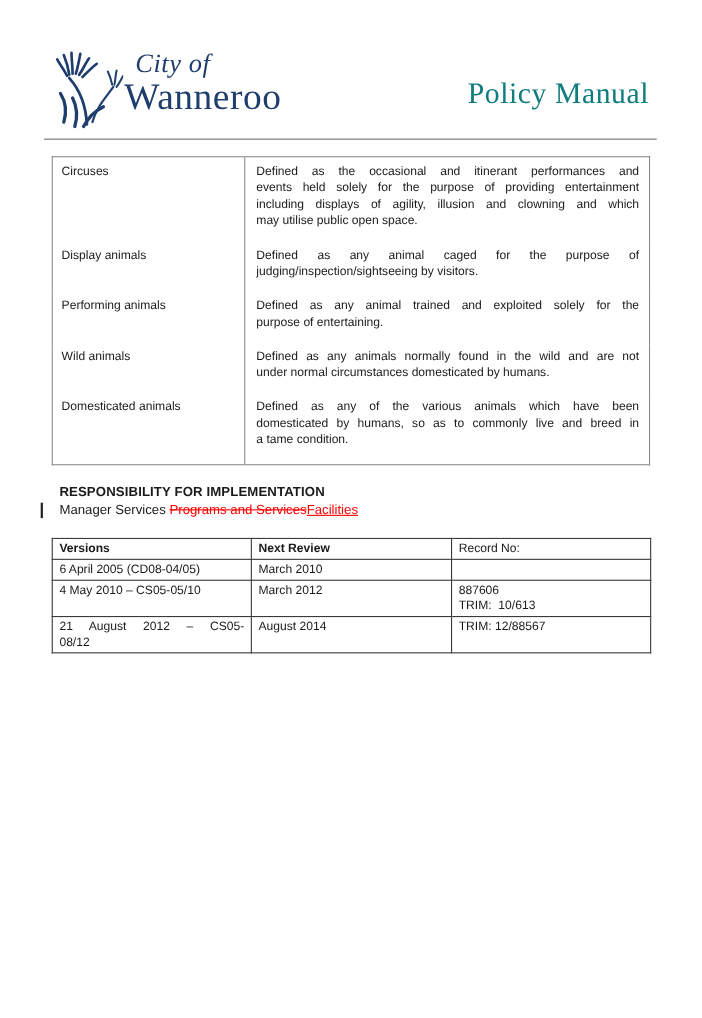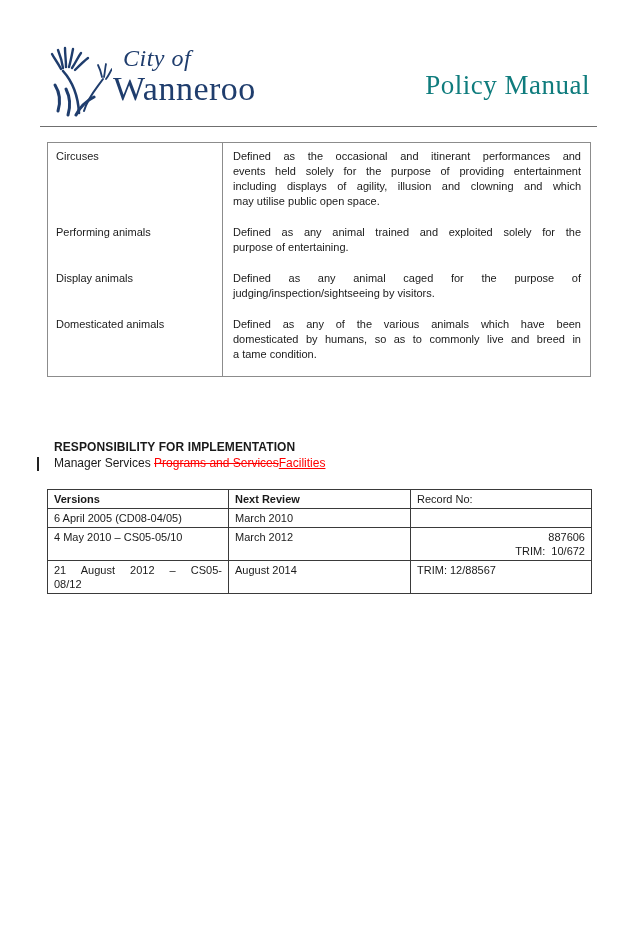--- a/index.html
+++ b/index.html
@@ -51,21 +51,21 @@
   .def-table col.c-def{width:368px;}
   .def-table td{vertical-align:top;}
   .def-table td.term{padding:4px 6px 12px 8px;}
   .def-table td.def{padding:4px 9px 12px 10px;border-left:1px solid var(--t1border);}
   .def-table tr:first-child td{padding-top:6px;}
   .def-table tr:last-child td{padding-bottom:14px;}
 
   
   .just-lines > div{text-align:justify;text-align-last:justify;}
   .just-lines > div:last-child{text-align-last:left;}
-  .plain-lines > div{white-space:pre-wrap;text-align:right;}
+  .plain-lines > div{white-space:pre-wrap;}
 
   
   .resp{position:absolute;left:54px;top:440px;font-size:12px;line-height:15px;}
   .resp-heading{font-weight:bold;letter-spacing:0.1px;}
   .resp-line{position:relative;margin-top:1px;}
   .change-bar{
     position:absolute;left:-17px;top:1px;width:1.5px;height:14px;background:#222;
   }
   .del-text{color:var(--red);text-decoration:line-through;}
   .ins-text{color:var(--red);text-decoration:underline;}
@@ -140,31 +140,38 @@
       <tr>
         <td class="term">Circuses</td>
         <td class="def just-lines">
             <div>Defined as the occasional and itinerant performances and</div>
             <div>events held solely for the purpose of providing entertainment</div>
             <div>including displays of agility, illusion and clowning and which</div>
             <div>may utilise public open space.</div>
           </td>
       </tr>
       <tr>
+        <td class="term">Display animals</td>
+        <td class="def just-lines">
+            <div>Defined as any animal caged for the purpose of</div>
+            <div>judging/inspection/sightseeing by visitors.</div>
+          </td>
+      </tr>
+      <tr>
         <td class="term">Performing animals</td>
         <td class="def just-lines">
             <div>Defined as any animal trained and exploited solely for the</div>
             <div>purpose of entertaining.</div>
           </td>
       </tr>
       <tr>
-        <td class="term">Display animals</td>
-        <td class="def just-lines">
-            <div>Defined as any animal caged for the purpose of</div>
-            <div>judging/inspection/sightseeing by visitors.</div>
+        <td class="term">Wild animals</td>
+        <td class="def just-lines">
+            <div>Defined as any animals normally found in the wild and are not</div>
+            <div>under normal circumstances domesticated by humans.</div>
           </td>
       </tr>
       <tr>
         <td class="term">Domesticated animals</td>
         <td class="def just-lines">
             <div>Defined as any of the various animals which have been</div>
             <div>domesticated by humans, so as to commonly live and breed in</div>
             <div>a tame condition.</div>
           </td>
       </tr>
@@ -194,21 +201,21 @@
       <tr>
         <td>6 April 2005 (CD08-04/05)</td>
         <td>March 2010</td>
         <td></td>
       </tr>
       <tr>
         <td>4 May 2010 – CS05-05/10</td>
         <td>March 2012</td>
         <td class="plain-lines">
             <div>887606</div>
-            <div>TRIM:  10/672</div>
+            <div>TRIM:  10/613</div>
           </td>
       </tr>
       <tr>
         <td class="ver-cell-just">
             <div>21 August 2012 – CS05-</div>
             <div>08/12</div>
           </td>
         <td>August 2014</td>
         <td>TRIM: 12/88567</td>
       </tr>

